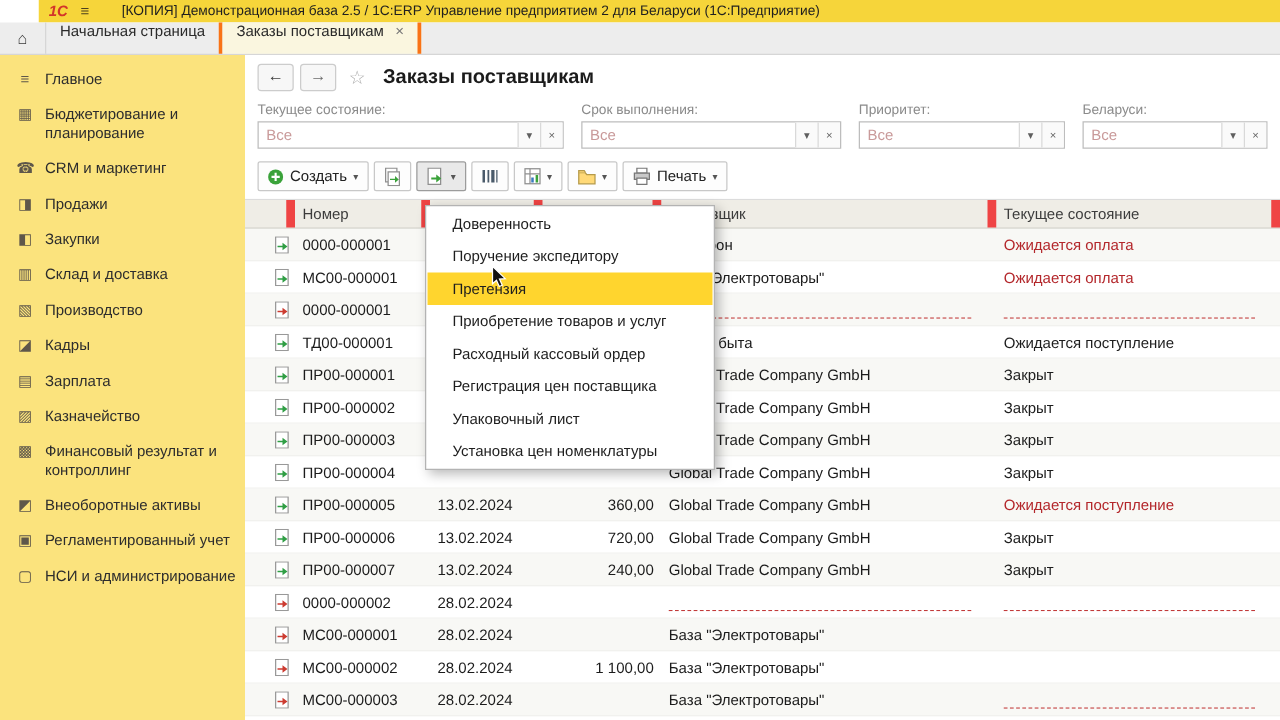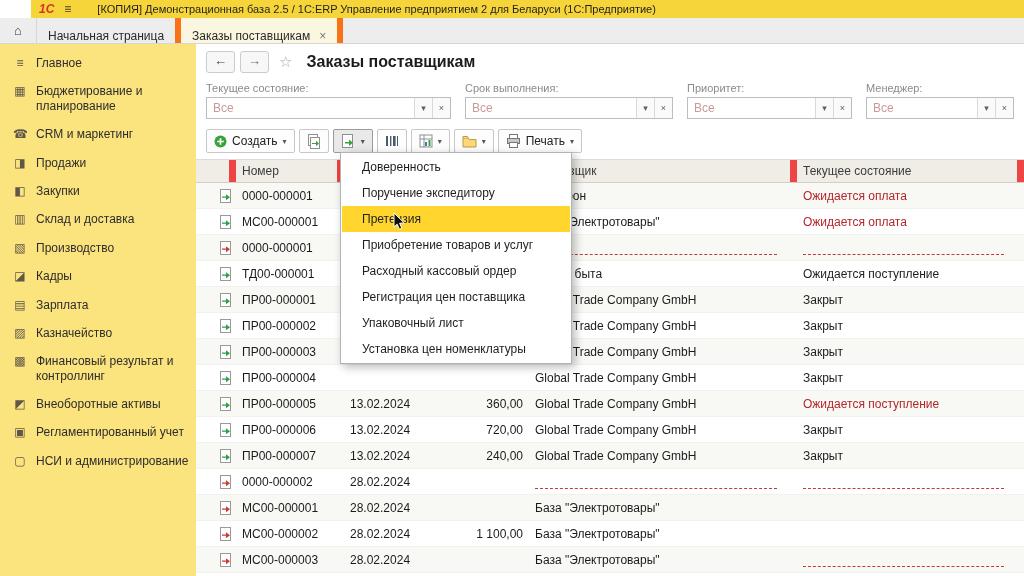--- a/index.html
+++ b/index.html
@@ -11,22 +11,22 @@
             padding:0 8px;font-size:11px;color:#1f1f1f;margin-left:31px;}
   .logo{color:#d3352a;font-weight:bold;font-style:italic;font-size:12px;margin-right:10px;}
   .burger{font-size:12px;color:#4a3f1e;margin-right:26px;}
   .wtitle{white-space:nowrap;overflow:hidden;}
 
   
   .tabbar{height:25px;background:#ededed;display:flex;align-items:stretch;
           border-bottom:1px solid #d6d6d6;}
   .tab-home{width:36px;display:flex;align-items:center;justify-content:center;
             border-right:1px solid #d6d6d6;font-size:13px;color:#3a3a3a;}
-  .tab{display:flex;align-items:flex-end;padding:0 11px;font-size:12px;color:#2a2a2a;
-       border-right:6px solid #f97316;white-space:nowrap;}
+  .tab{display:flex;align-items:flex-start;padding:0 11px;font-size:12px;color:#2a2a2a;
+       border-right:3px solid #f97316;white-space:nowrap;}
   .tab.active{background:#faf6df;}
   .tab .close{margin-left:9px;color:#767676;font-size:12px;}
 
   
   .layout{display:flex;height:532px;}
   .sidebar{width:196px;background:#fbe37d;box-sizing:border-box;padding-top:5px;
            flex:none;overflow:hidden;}
   .side-item{display:flex;align-items:flex-start;gap:9px;padding:7px 6px 7px 13px;
              font-size:12px;color:#2d2d2d;line-height:1.2;cursor:default;}
   .side-icon{width:14px;font-size:12px;color:#5e574a;flex:none;text-align:center;}
@@ -78,21 +78,21 @@
   .td.c3{text-align:right;}
   .doc-icon{display:inline-flex;}
   .doc-icon[data-variant="green"]{color:#2f9e44;}
   .doc-icon[data-variant="red"]{color:#cc3b30;}
   .status[data-tone="alert"]{color:#b3262a;}
   .status[data-tone="normal"]{color:#1d1d1d;}
   .frag{margin-left:28px;}
   .dash{display:block;height:13px;border-bottom:1px dashed #c23a3a;margin-right:14px;}
 
   
-  .ctx{position:absolute;left:144px;top:108px;width:232px;background:#fff;
+  .ctx{position:absolute;left:144px;top:120px;width:232px;background:#fff;
        border:1px solid #b3b3b3;box-shadow:3px 3px 9px rgba(0,0,0,.28);z-index:50;
        padding:1px;box-sizing:border-box;}
   .mi{height:26px;display:flex;align-items:center;padding:0 10px 0 20px;font-size:12px;
       color:#1e1e1e;white-space:nowrap;overflow:hidden;}
   .mi.active{background:#ffd52e;}
 
   .cursor{position:absolute;left:197px;top:168px;z-index:60;pointer-events:none;}
 </style>
 </head>
 <body>
@@ -205,21 +205,21 @@
       </div>
       <div class="fgroup g3">
         <span class="flabel">Приоритет:</span>
         <div class="fcombo">
           <span class="fvalue">Все</span>
           <span class="fbtn">▾</span>
           <span class="fbtn">×</span>
         </div>
       </div>
       <div class="fgroup g4">
-        <span class="flabel">Менеджер:</span>
+        <span class="flabel">Беларуси:</span>
         <div class="fcombo">
           <span class="fvalue">Все</span>
           <span class="fbtn">▾</span>
           <span class="fbtn">×</span>
         </div>
       </div>
     </div>
 
     <div class="toolbar">
       <div class="tbtn">

